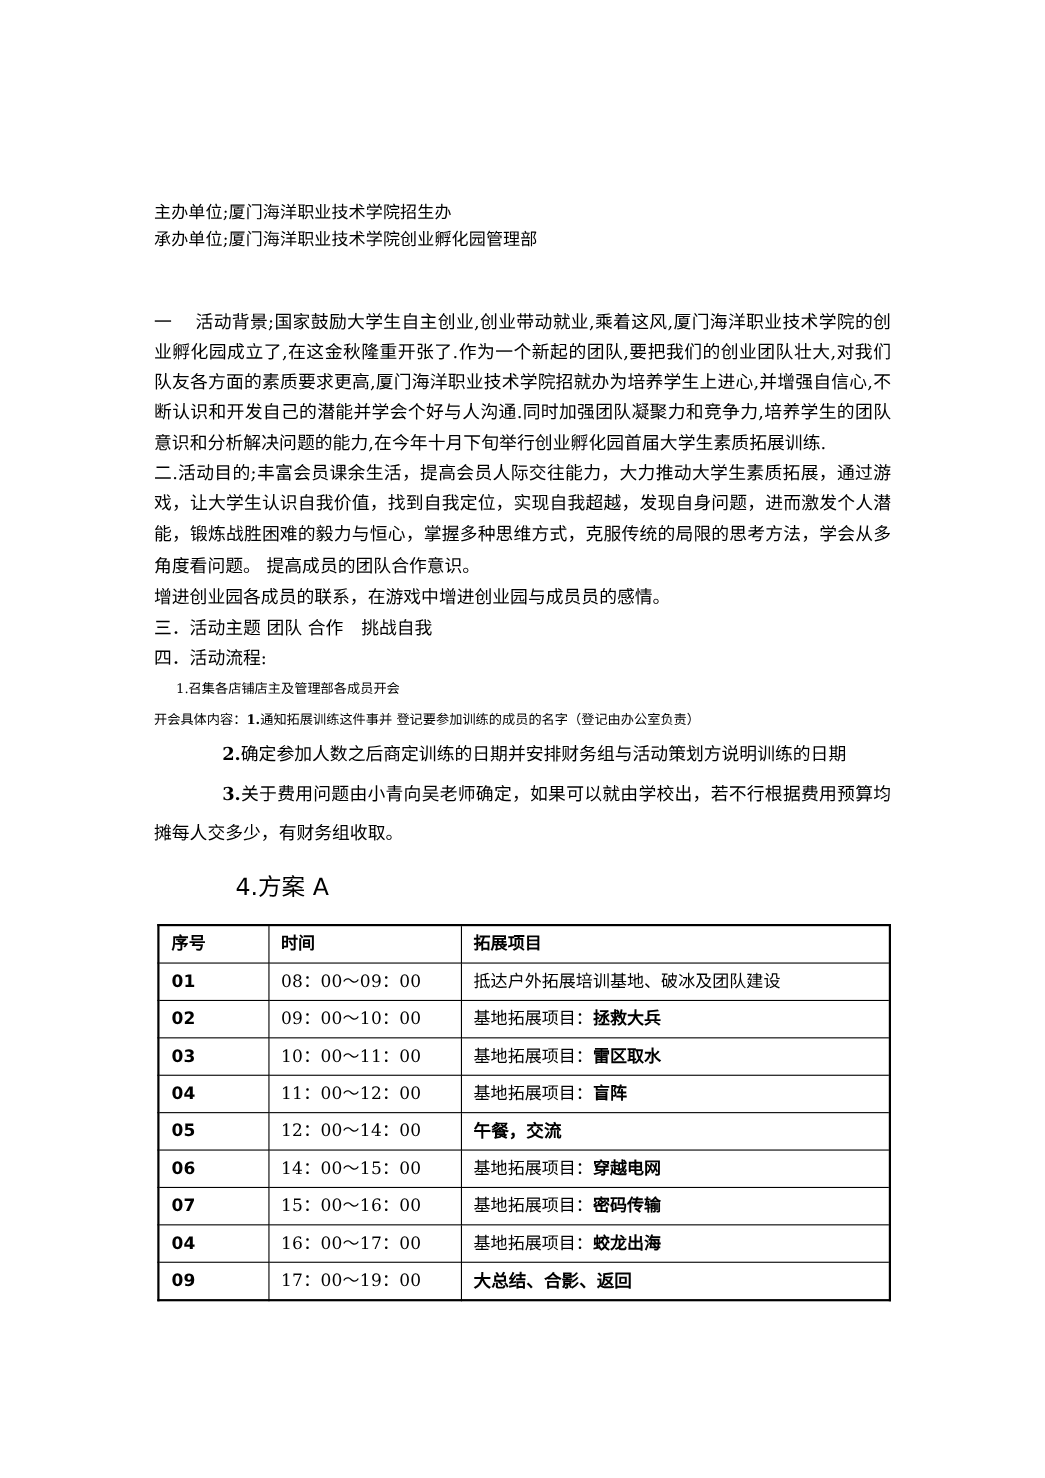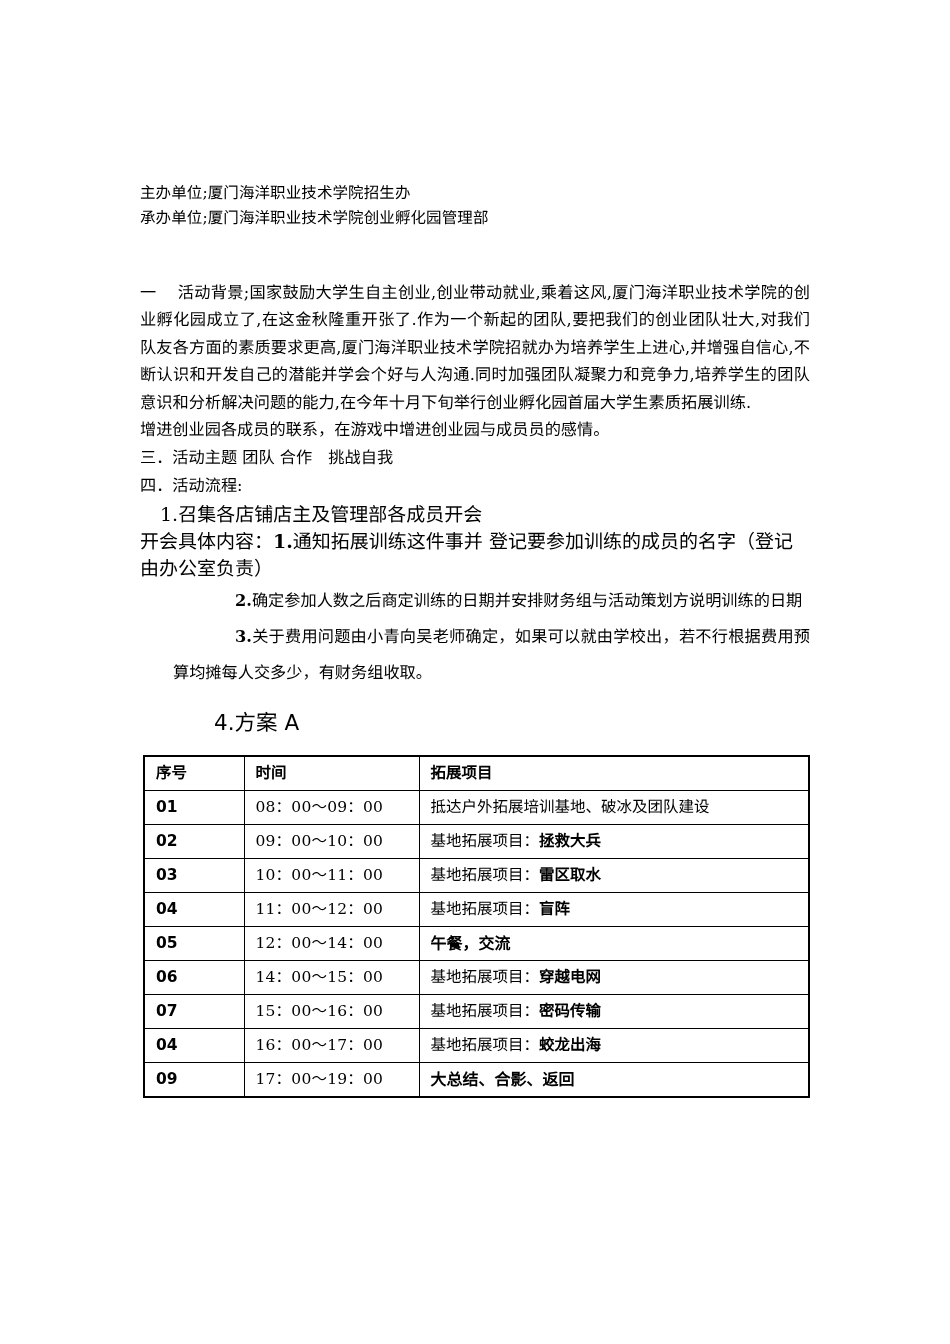--- a/index.html
+++ b/index.html
@@ -56,33 +56,33 @@
     text-justify: inter-ideograph;
   }
 
   .wide-space {
     display: inline-block;
     width: 21px;
   }
 
   .flow-item {
     margin: 0;
-    font-size: 19px;
+    font-size: 12px;
     line-height: 27.4px;
   }
   .flow-item.indent1 { padding-left: 20px; }
 
   .flow-spaced {
     margin: 0;
     font-size: 16.2px;
     line-height: 36px;
     text-align: justify;
     text-justify: inter-ideograph;
   }
-  .flow-spaced.indent2 { text-indent: 62px; margin-left: 33px; }
+  .flow-spaced.indent2 { text-indent: 62px; }
 
   .bold-num { font-weight: bold; }
 
   
   .plan-heading {
     margin: 12px;
     padding-left: 62px;
     font-size: 21.5px;
     line-height: 40px;
     font-family: "DejaVu Sans", "Liberation Sans", sans-serif;
@@ -155,20 +155,21 @@
 
   <div class="org-block">
     <div>主办单位;厦门海洋职业技术学院招生办</div>
     <div>承办单位;厦门海洋职业技术学院创业孵化园管理部</div>
   </div>
 
   <div class="sec-gap"></div>
 
   <p class="para"><span>一</span><span class="wide-space"></span><span>活动背景;</span><span>国家鼓励大学生自主创业,创业带动就业,乘着这风,厦门海洋职业技术学院的创业孵化园成立了,在这金秋隆重开张了.作为一个新起的团队,要把我们的创业团队壮大,对我们队友各方面的素质要求更高,厦门海洋职业技术学院招就办为培养学生上进心,并增强自信心,不断认识和开发自己的潜能并学会个好与人沟通.同时加强团队凝聚力和竞争力,培养学生的团队意识和分析解决问题的能力,在今年十月下旬举行创业孵化园首届大学生素质拓展训练.</span></p>
 
+  <p class="para-loose">二.活动目的;丰富会员课余生活，提高会员人际交往能力，大力推动大学生素质拓展，通过游戏，让大学生认识自我价值，找到自我定位，实现自我超越，发现自身问题，进而激发个人潜能，锻炼战胜困难的毅力与恒心，掌握多种思维方式，克服传统的局限的思考方法，学会从多角度看问题。 提高成员的团队合作意识。</p>
 
   <p class="para-loose">增进创业园各成员的联系，在游戏中增进创业园与成员员的感情。</p>
 
   <p class="para-loose">三．活动主题 团队 合作　挑战自我</p>
 
   <p class="para-loose">四．活动流程:</p>
 
   <p class="flow-item indent1">1.召集各店铺店主及管理部各成员开会</p>
 
   <p class="flow-item"><span>开会具体内容：</span><span class="bold-num">1.</span><span>通知拓展训练这件事并 登记要参加训练的成员的名字（登记由办公室负责）</span></p>

